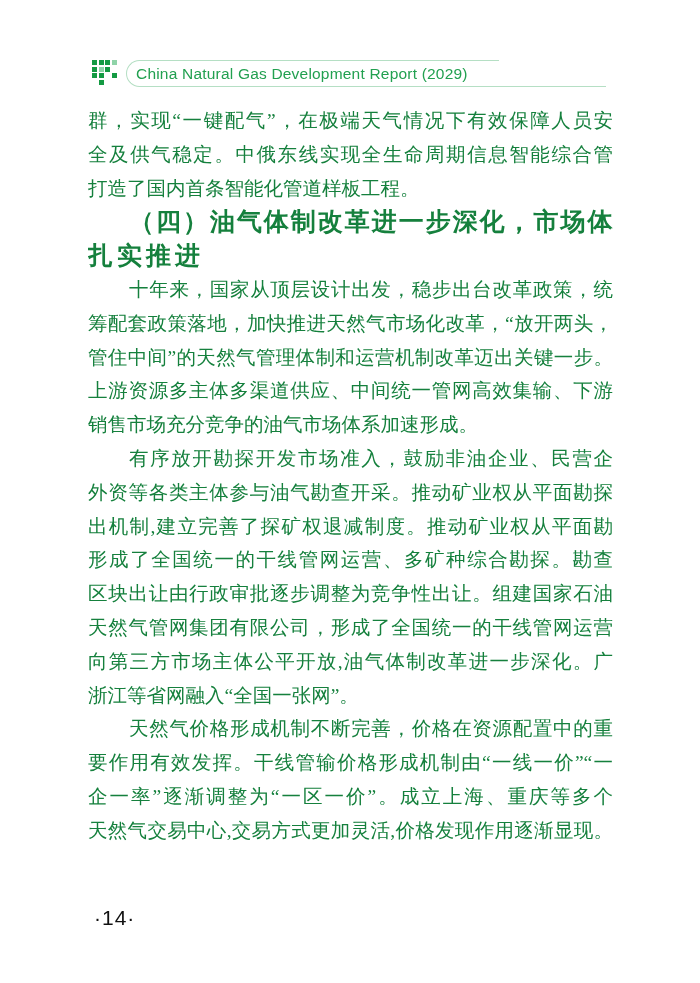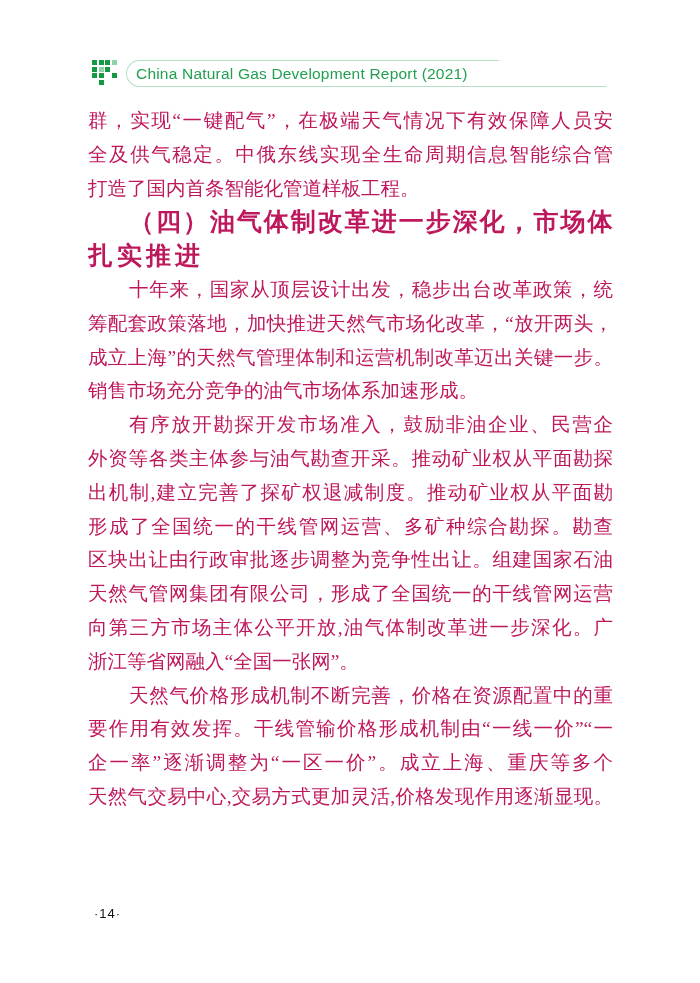--- a/index.html
+++ b/index.html
@@ -45,21 +45,21 @@
   .underline {
     position: absolute; left: 498px; top: 85.5px;
     width: 108px; height: 1.6px;
     background: #b5dfc4;
   }
 
   
   .body-text {
     position: absolute; left: 88px; top: 104px;
     width: 525px;
-    color: #be185d;
+    color: #15803d;
   }
   .line {
     height: 33.8px;
     line-height: 33.8px;
     text-align: justify;
     text-align-last: justify;
     overflow: hidden;
     font-size: 19.5px;
   }
   .line.indent { text-indent: 41px; }
@@ -68,21 +68,21 @@
     font-weight: 700;
     font-size: 25px;
     letter-spacing: 0.5px;
   }
   .para.heading .line.no-stretch { letter-spacing: 4px; }
 
   
   .page-number {
     position: absolute; left: 94px; top: 906px;
     font-family: "Liberation Sans", sans-serif;
-    font-size: 13px;
+    font-size: 21px;
     color: #111111;
     letter-spacing: 1px;
   }
 </style>
 </head>
 <body>
 
 <div class="page">
 
   <div class="logo">
@@ -98,38 +98,39 @@
       <span class="c1"></span>
       <span class="c0"></span>
       <span class="c1"></span>
     <span class="c0"></span>
       <span class="c1"></span>
       <span class="c0"></span>
       <span class="c0"></span>
   </div>
 
   <div class="capsule">
-    <span class="title">China Natural Gas Development Report (2021)</span>
+    <span class="title">China Natural Gas Development Report (2029)</span>
   </div>
   <div class="underline"></div>
 
   <div class="body-text" id="body-text">
       <div class="para body">
         <div class="line">群，实现“一键配气”，在极端天气情况下有效保障人员安</div>
         <div class="line">全及供气稳定。中俄东线实现全生命周期信息智能综合管理，</div>
         <div class="line no-stretch">打造了国内首条智能化管道样板工程。</div>
       </div>
       <div class="para heading">
         <div class="line indent">（四）油气体制改革进一步深化，市场体系建设</div>
         <div class="line no-stretch">扎实推进</div>
       </div>
       <div class="para body">
         <div class="line indent">十年来，国家从顶层设计出发，稳步出台改革政策，统</div>
         <div class="line">筹配套政策落地，加快推进天然气市场化改革，“放开两头，</div>
-        <div class="line">成立上海”的天然气管理体制和运营机制改革迈出关键一步。</div>
+        <div class="line">管住中间”的天然气管理体制和运营机制改革迈出关键一步。</div>
+        <div class="line">上游资源多主体多渠道供应、中间统一管网高效集输、下游</div>
         <div class="line no-stretch">销售市场充分竞争的油气市场体系加速形成。</div>
       </div>
       <div class="para body">
         <div class="line indent">有序放开勘探开发市场准入，鼓励非油企业、民营企业、</div>
         <div class="line">外资等各类主体参与油气勘查开采。推动矿业权从平面勘探</div>
         <div class="line">出机制,建立完善了探矿权退减制度。推动矿业权从平面勘探、</div>
         <div class="line">形成了全国统一的干线管网运营、多矿种综合勘探。勘查</div>
         <div class="line">区块出让由行政审批逐步调整为竞争性出让。组建国家石油</div>
         <div class="line">天然气管网集团有限公司，形成了全国统一的干线管网运营</div>
         <div class="line">向第三方市场主体公平开放,油气体制改革进一步深化。广东、</div>

